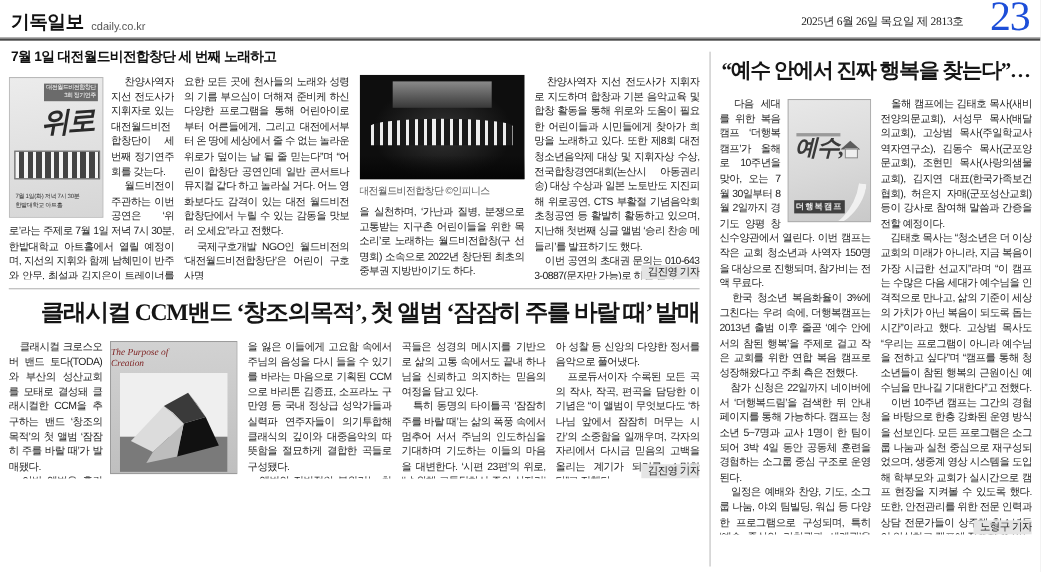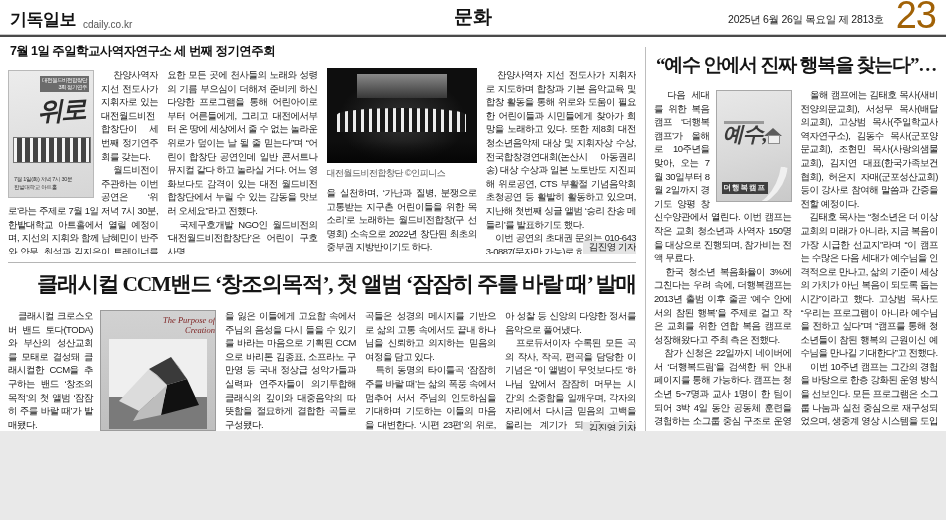--- a/index.html
+++ b/index.html
@@ -1,30 +1,30 @@
 <!DOCTYPE html>
 <html><head>
 <meta charset="utf-8">
 <style>
   * { margin:0; padding:0; box-sizing:border-box; }
   html,body { background:#e9e9e9; }
   .page {
-    width:946px; height:431px; background:#ffffff; margin:0 auto;
+    width:946px; height:520px; background:#ffffff; margin:0 auto;
     overflow:hidden; position:relative;
     font-family:"Liberation Sans", sans-serif; color:#1c1c1c;
   }
   
   .masthead { display:flex; align-items:flex-end; padding:6px 10px 3px 10px; height:34px; position:relative; }
   .m-left { flex:1; display:flex; align-items:flex-end; gap:7px; }
   .brand { font-size:17px; font-weight:800; letter-spacing:-0.5px; color:#111; }
   .domain { font-size:10px; color:#555; padding-bottom:1px; }
   .m-center { position:absolute; left:0; right:0; text-align:center; bottom:4px; font-size:19px; font-weight:700; letter-spacing:0; color:#111; pointer-events:none; }
-  .m-right { flex:1; display:flex; justify-content:flex-end; align-items:flex-end; gap:12px; }
+  .m-right { flex:1; display:flex; justify-content:flex-end; align-items:flex-end; gap:24px;font-family:Liberation Serif, serif; }
   .dateline { font-size:10.5px; color:#222; padding-bottom:4px; letter-spacing:-0.3px; }
-  .pagenum { font-size:38px; font-weight:500; line-height:0.82; color:#a16207; letter-spacing:-1px; }
+  .pagenum { font-size:38px; font-weight:500; line-height:0.82; color:#1d4ed8; letter-spacing:-1px; }
   .masthead-rule { height:3px; background:#4a4a4a; border-top:1px solid #c8c8c8; }
 
   
   .content { display:flex; padding:6px 8px 0 8px; height:478px; }
   .left-region { width:628px; flex:0 0 628px; }
   .vdivider { width:1px; background:#bdbdbd; margin:4px 8px 0 9px; }
   .right-region { flex:1; min-width:0; }
   .hdivider { height:1px; background:#b5b5b5; margin:8px 0 6px 0; }
 
   
@@ -66,21 +66,21 @@
   
   .a3-headline {
     font-family:"Liberation Serif", serif; font-size:21.5px; font-weight:700;
     text-align:right; letter-spacing:-1.2px; color:#151515; margin:4px 0 11px 0;
   }
   .a3-cols { display:flex; gap:9px; height:126px; overflow:hidden; }
   .a3-col1 { flex:0 0 208px; }
   .a3-cols .col-n { flex:1; }
 
   .album-cover { float:right; width:116px; height:121px; margin:1px 0 13px 7px;
-    background:linear-gradient(#d2d2d2,#bfbfbf); border:1px solid #9c9c9c; text-align:right; overflow:hidden; }
+    background:linear-gradient(#d2d2d2,#bfbfbf); border:1px solid #9c9c9c; text-align:left; overflow:hidden; }
   .album-title { font-family:"Liberation Serif",serif; font-style:italic; font-size:8.5px; line-height:10px; color:#7c1f1f; padding-top:4px; white-space:pre-line; }
   .album-art { width:98px; height:90px; margin:4px auto 0 auto; display:block; }
 
   
   .a2-headline {
     font-family:"Liberation Serif", serif; font-size:19px; font-weight:700;
     text-align:center; letter-spacing:-1.2px; line-height:27px; color:#151515; margin:8px 0 10px 0;
   }
   .a2-cols { display:flex; gap:9px; height:398px; overflow:hidden; }
   .a2-cols .col { flex:1; }
@@ -98,34 +98,33 @@
 </head>
 <body>
 
 <div class="page">
 
   <header class="masthead">
     <div class="m-left">
       <span class="brand">기독일보</span>
       <span class="domain">cdaily.co.kr</span>
     </div>
-    <div class="m-center">문화</div>
     <div class="m-right">
       <span class="dateline">2025년 6월 26일 목요일 제 2813호</span>
       <span class="pagenum">23</span>
     </div>
   </header>
   <div class="masthead-rule"></div>
 
   <div class="content">
 
     <div class="left-region">
 
       <section>
-        <div class="a1-subhead">7월 1일 주일학교사역자연구소 세 번째 정기연주회</div>
+        <div class="a1-subhead">7월 1일 대전월드비전합창단 세 번째 노래하고</div>
 
         <div class="a1-cols">
           <div class="col">
             <div class="poster-wiro">
               <div class="pw-top">
                 <div>대전월드비전합창단</div>
                 <div>3회 정기연주</div>
               </div>
               <div class="pw-title">위로</div>
               <div class="pw-people"></div>

